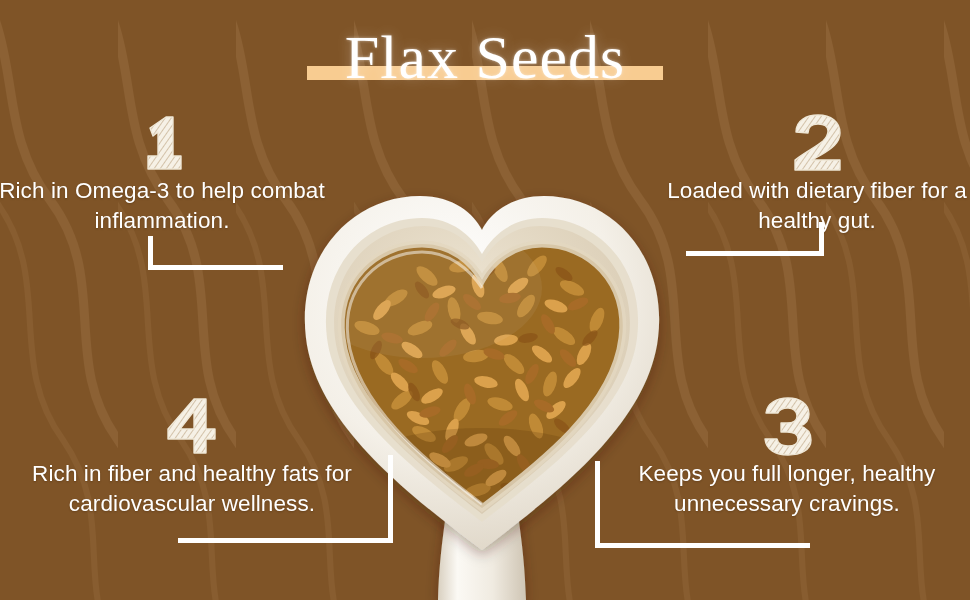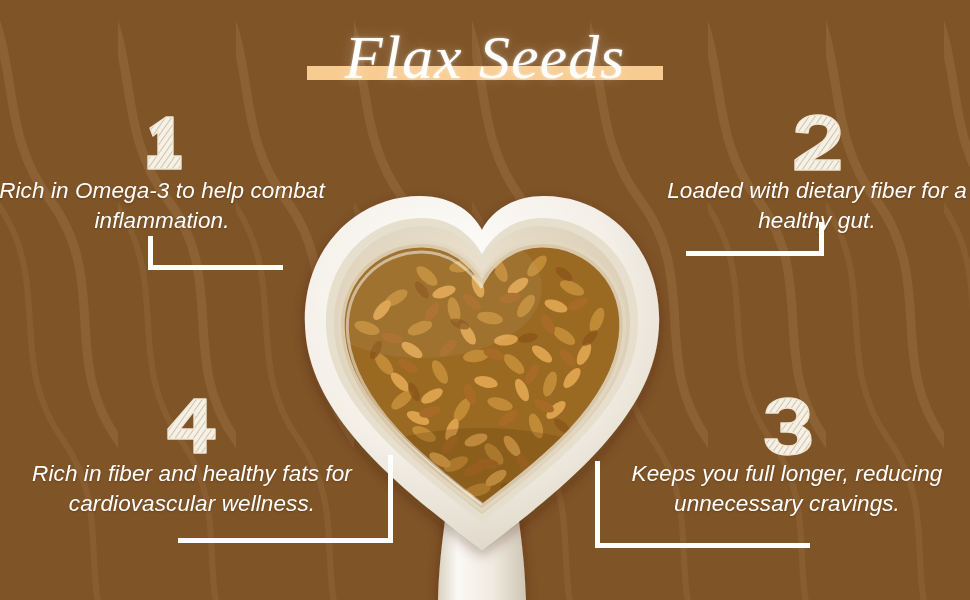--- a/index.html
+++ b/index.html
@@ -10,21 +10,20 @@
   body {
     font-family: "Liberation Sans", sans-serif;
   }
 
   #infographic {
     position: relative;
     width: 970px;
     height: 600px;
     overflow: hidden;
     background: #7f5427;
-    font-style: italic;
   }
 
   
   .bg-waves {
     position: absolute;
     inset: 0;
     z-index: 0;
   }
   .bg-waves svg { display: block; width: 100%; height: 100%; }
 
@@ -350,17 +349,17 @@
             <rect width="5" height="5" fill="#f6f1e6"></rect>
             <line x1="0" y1="0" x2="0" y2="5" stroke="#b79b76" stroke-width="1.1"></line>
           </pattern>
         </defs>
         <path d="M15,18 C16,8 26,3 37,3 C49,3 58,9 58,19 C58,25 55,29 49,31 C56,33 60,38 60,45
                  C60,55 50,60 37,60 C25,60 15,55 14,44 L26,44 C27,49 31,51 37,51 C43,51 47,49 47,44
                  C47,39 43,37 36,37 L30,37 L30,28 L36,28 C42,28 46,26 46,21 C46,16 42,13 37,13
                  C32,13 28,15 27,18 Z" fill="url(#hatch3)" stroke="#efe7d6" stroke-width="1.4" stroke-linejoin="round"></path>
       </svg>
     </span>
-    <span class="text">Keeps you full longer, reducing unnecessary cravings.</span>
+    <span class="text">Keeps you full longer, healthy unnecessary cravings.</span>
   </div>
   <div class="bracket bracket-3"></div>
 
 </div>
 
 </body></html>

